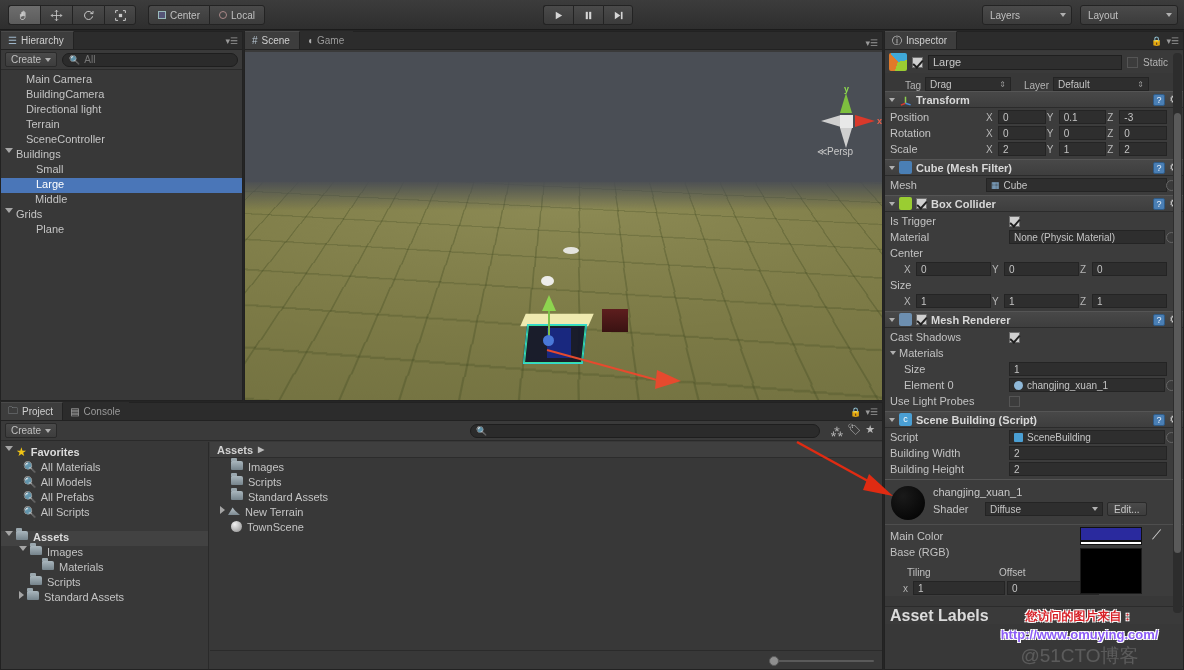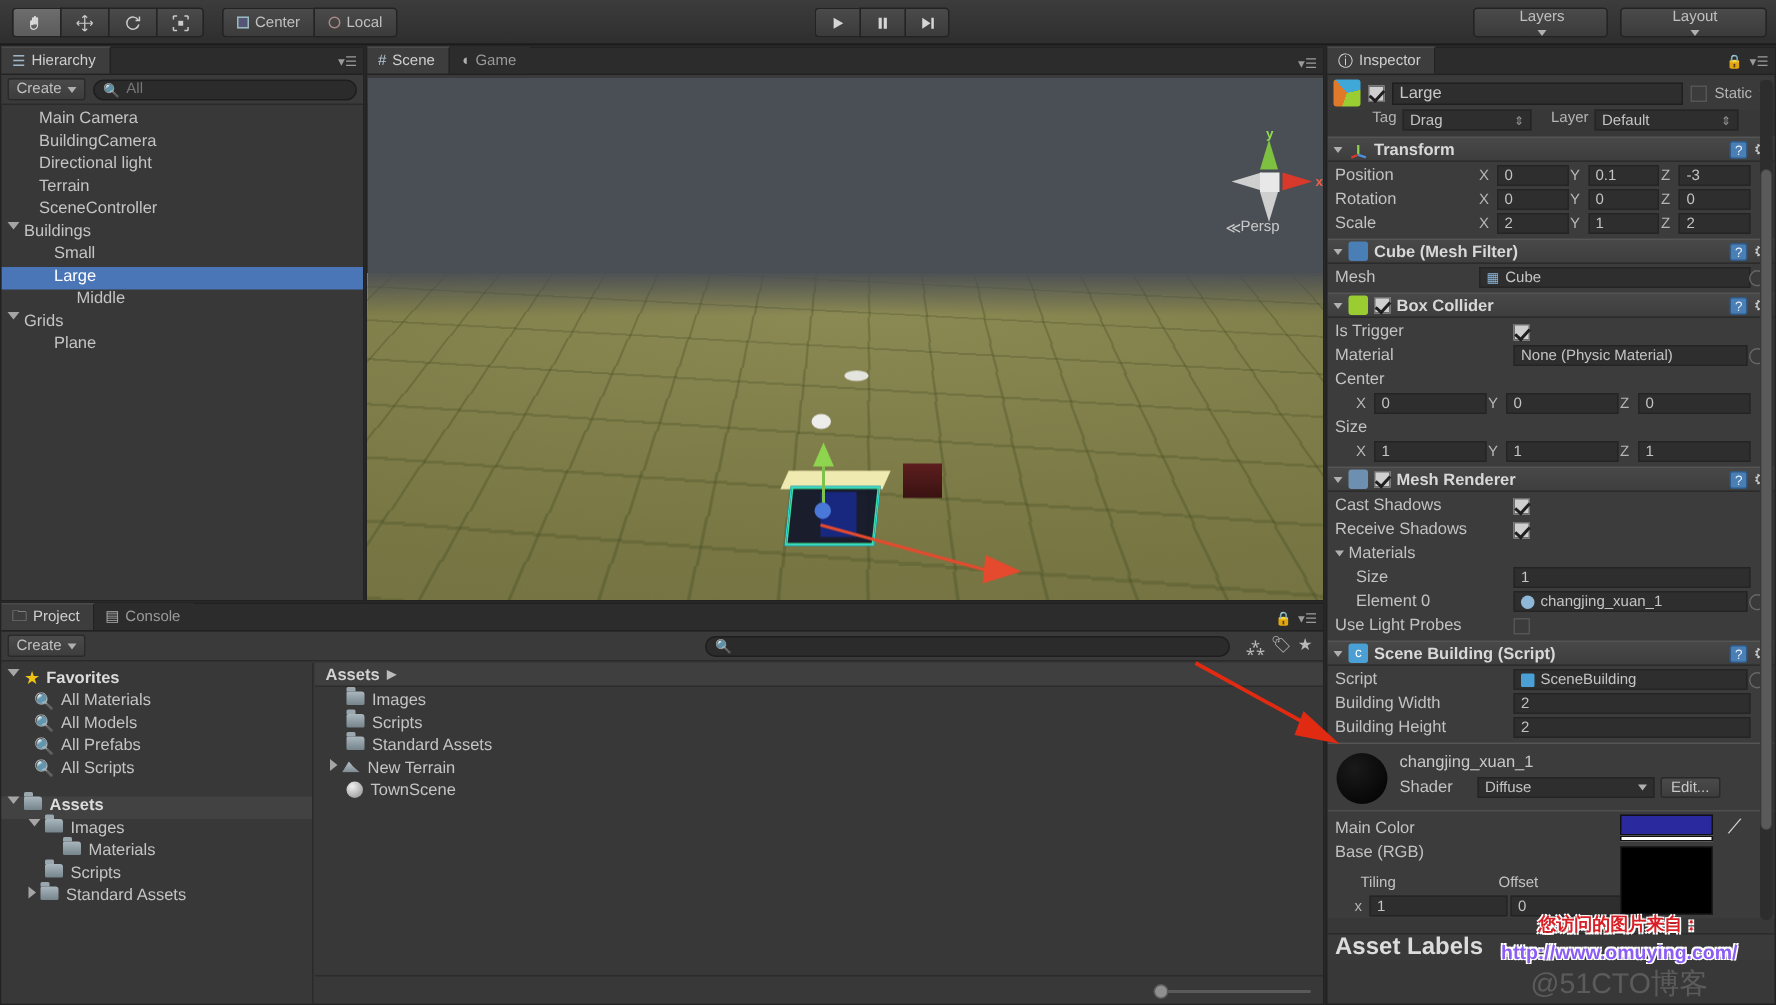--- a/index.html
+++ b/index.html
@@ -159,21 +159,21 @@
     flex: 1; height: 15px; background: #2e2e2e; border: 1px solid #1f1f1f;
     display: flex; align-items: center; padding: 0 4px; color: #c8c8c8; font-size: 11px;
   }
   .cb { width: 11px; height: 11px; background: #cfcfcf; border: 1px solid #6e6e6e;
         position: relative; flex: none; }
   .cb.checked::after {
     content: ""; position: absolute; left: 2px; top: 0px; width: 4px; height: 8px;
     border: solid #1f1f1f; border-width: 0 2px 2px 0; transform: rotate(42deg);
   }
   .cb.empty { background: #3c3c3c; border-color: #555; }
-  .tagrow { height: 18px; display: flex; align-items: flex-start; padding: 0 20px; gap: 4px; font-size: 10px; }
+  .tagrow { height: 18px; display: flex; align-items: flex-end; padding: 0 10px; gap: 4px; font-size: 10px; }
   .comp-head {
     height: 17px; background: linear-gradient(#484848,#3e3e3e);
     border-top: 1px solid #555; border-bottom: 1px solid #2b2b2b;
     display: flex; align-items: center; padding: 0 4px; gap: 4px;
   }
   .comp-title { font-weight: bold; font-size: 11px; color: #d8d8d8; }
   .comp-body { background: #3c3c3c; padding: 1px 0 2px 0; }
   .row { height: 16px; display: flex; align-items: center; padding-left: 5px; font-size: 11px; }
   .lbl { color: #c2c2c2; }
   .fld {
@@ -267,25 +267,25 @@
         </svg>
       </div>
       <div class="playbtn">
         <svg width="11" height="11" viewBox="0 0 12 12">
           <path d="M2 2l6 4-6 4z" fill="#d5d5d5"></path>
           <rect x="8.6" y="2" width="1.8" height="8" fill="#d5d5d5"></rect>
         </svg>
       </div>
     </div>
 
-    <div class="dd" style="position:absolute; left:982px; top:5px; width:90px;flex-direction:column;">
+    <div class="dd" style="position:absolute; left:982px; top:5px; width:90px;">
       <span>Layers</span>
       <span class="caret"></span>
     </div>
-    <div class="dd" style="position:absolute; left:1080px; top:5px; width:98px;flex-direction:column;">
+    <div class="dd" style="position:absolute; left:1080px; top:5px; width:98px;">
       <span>Layout</span>
       <span class="caret"></span>
     </div>
   </div>
 
   <div class="panel" id="hierarchy">
     <div class="tabstrip">
       <div class="tab active">
         <span style="color:#9fb6c9;">☰</span>
         <span>Hierarchy</span>
@@ -330,21 +330,21 @@
           <span>Buildings</span>
         </div>
         <div class="trow" style="padding-left: 24px;">
           <span class="arrow blank"></span>
           <span>Small</span>
         </div>
         <div class="trow sel" style="padding-left: 24px;">
           <span class="arrow blank"></span>
           <span>Large</span>
         </div>
-        <div class="trow" style="padding-left: 39px;">
+        <div class="trow" style="padding-left: 23px;">
           <span class="arrow blank"></span>
           <span>Middle</span>
         </div>
         <div class="trow" style="padding-left: 4px;">
           <span class="arrow"></span>
           <span>Grids</span>
         </div>
         <div class="trow" style="padding-left: 24px;">
           <span class="arrow blank"></span>
           <span>Plane</span>
@@ -775,24 +775,20 @@
         <div style="flex:1"></div>
         <div class="help-ico">?</div>
         <span class="gear">⚙</span>
       </div>
       <div class="comp-body">
         <div class="row">
           <span class="lbl" style="width:119px;">Cast Shadows</span>
           <div class="cb checked"></div>
         </div>
         <div class="row">
-          <span class="lbl" style="width:119px;">Receive Shadows</span>
-          <div class="cb checked"></div>
-        </div>
-        <div class="row">
           <span class="caret" style="margin-right:3px;"></span>
           <span class="lbl">Materials</span>
         </div>
         <div class="row">
           <span class="lbl" style="width:119px;padding-left:14px;">Size</span>
           <div class="fld" style="flex:1;margin-right:16px;">
             <span>1</span>
           </div>
         </div>
         <div class="row" style="position:relative;">

